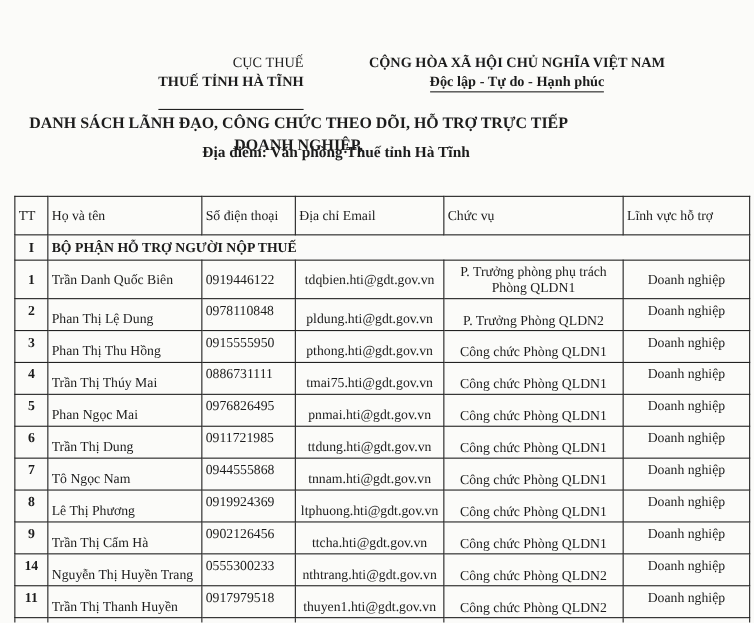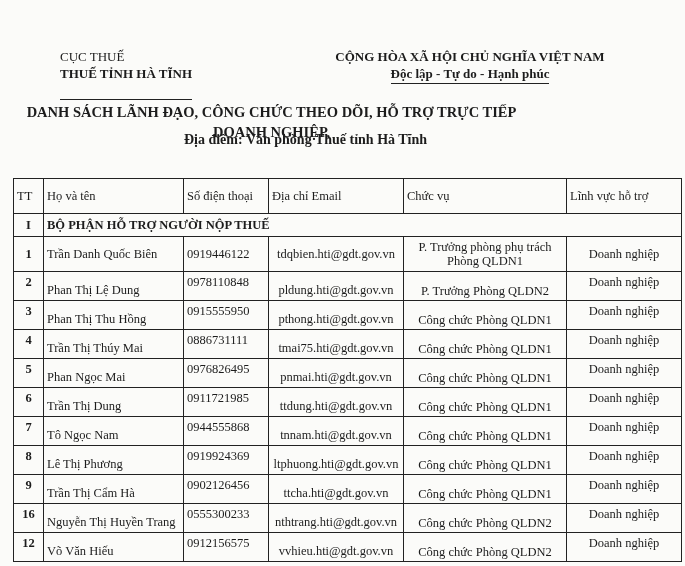--- a/index.html
+++ b/index.html
@@ -4,22 +4,22 @@
   <style>
     html, body { margin: 0; padding: 0; }
     body {
       width: 685px; height: 566px; overflow: hidden;
       background: #fbfbf9;
       font-family: "Liberation Serif", "DejaVu Serif", serif;
       color: #1c1c1c;
       position: relative;
     }
     .hdr-left {
-      position: absolute; left: 60px; top: 48px; width: 200px;
-      text-align: left; font-size: 13px; line-height: 17px;
+      position: absolute; left: 76px; top: 48px; width: 200px;
+      text-align: right; font-size: 13px; line-height: 17px;
     }
     .hdr-left .org1 { font-weight: normal; letter-spacing: 0; }
     .hdr-left .org2 { font-weight: bold; display: inline-block; border-bottom: 1px solid #222; padding-bottom: 17px; }
     .hdr-right {
       position: absolute; left: 305px; top: 48px; width: 330px;
       text-align: center; font-size: 13px; line-height: 17px; font-weight: bold;
     }
     .hdr-right .motto { display: inline-block; border-bottom: 1px solid #222; padding-bottom: 1px; }
     .title {
       position: absolute; left: 0; top: 102px; width: 543px;
@@ -160,24 +160,32 @@
       </tr>
       <tr class="row">
         <td class="tt">9</td>
         <td class="name">Trần Thị Cẩm Hà</td>
         <td class="phone">0902126456</td>
         <td class="email">ttcha.hti@gdt.gov.vn</td>
         <td class="pos">Công chức Phòng QLDN1</td>
         <td class="field">Doanh nghiệp</td>
       </tr>
       <tr class="row">
-        <td class="tt">16</td>
+        <td class="tt">14</td>
         <td class="name">Nguyễn Thị Huyền Trang</td>
         <td class="phone">0555300233</td>
         <td class="email">nthtrang.hti@gdt.gov.vn</td>
+        <td class="pos">Công chức Phòng QLDN2</td>
+        <td class="field">Doanh nghiệp</td>
+      </tr>
+      <tr class="row">
+        <td class="tt">11</td>
+        <td class="name">Trần Thị Thanh Huyền</td>
+        <td class="phone">0917979518</td>
+        <td class="email">thuyen1.hti@gdt.gov.vn</td>
         <td class="pos">Công chức Phòng QLDN2</td>
         <td class="field">Doanh nghiệp</td>
       </tr>
       <tr class="row">
         <td class="tt">12</td>
         <td class="name">Võ Văn Hiếu</td>
         <td class="phone">0912156575</td>
         <td class="email">vvhieu.hti@gdt.gov.vn</td>
         <td class="pos">Công chức Phòng QLDN2</td>
         <td class="field">Doanh nghiệp</td>

